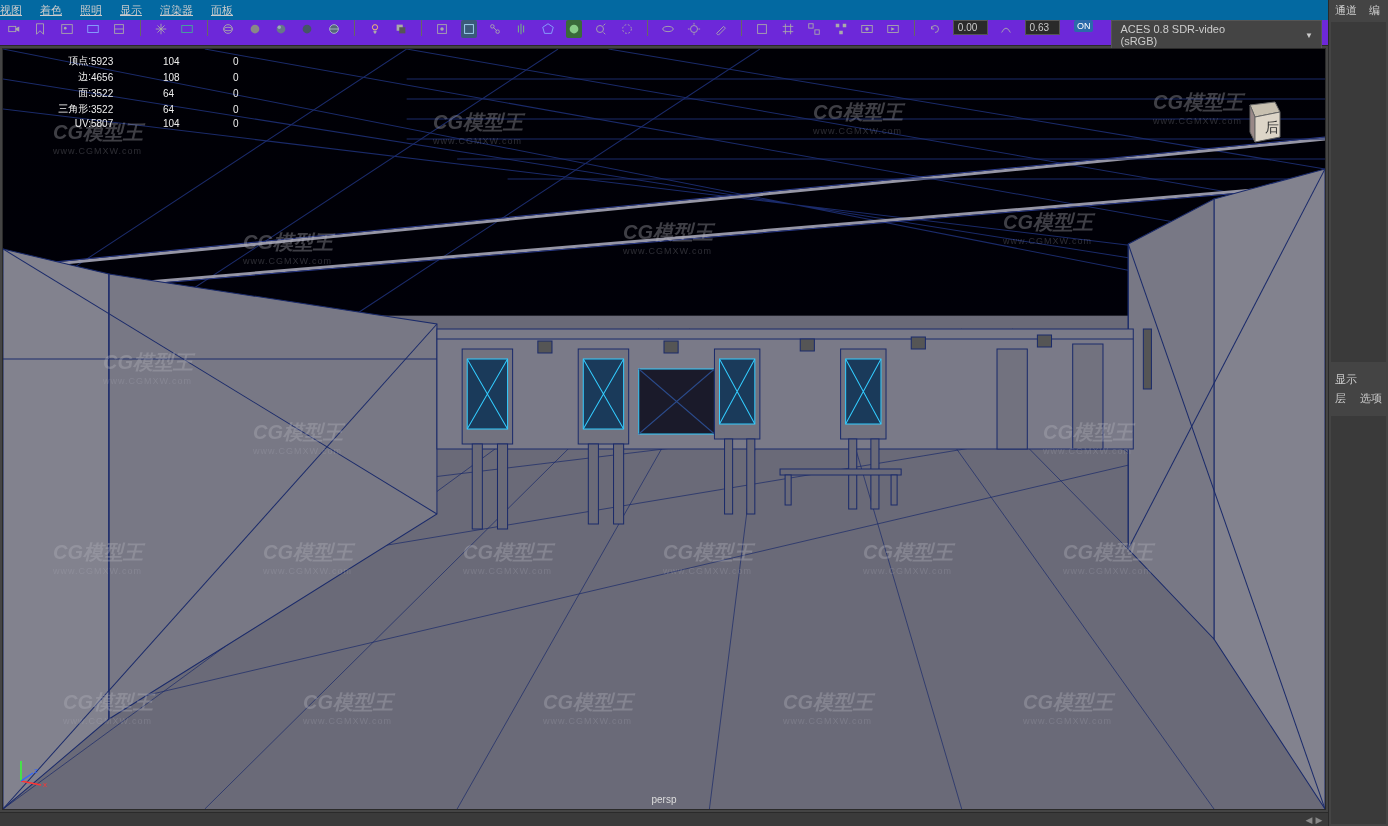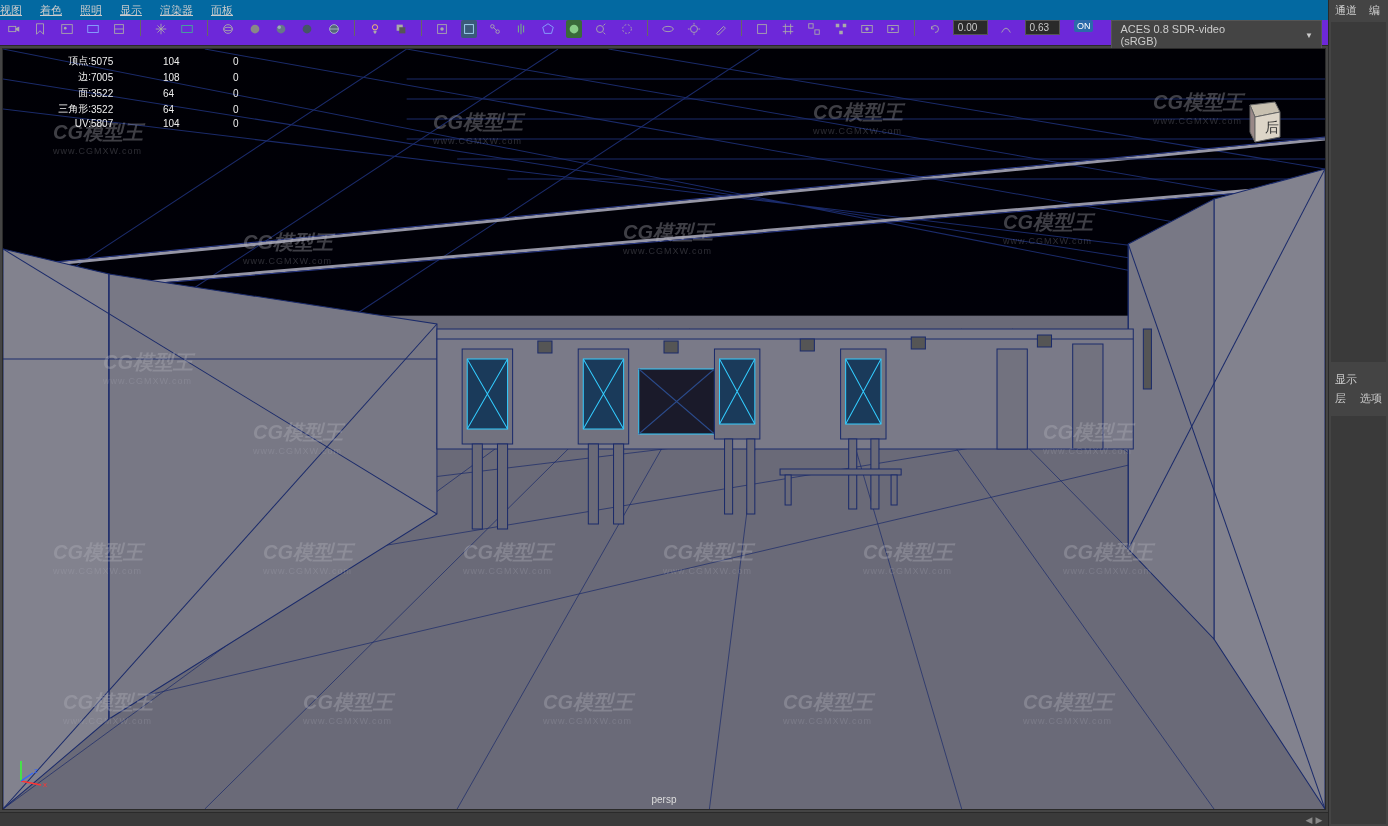--- a/index.html
+++ b/index.html
@@ -367,27 +367,27 @@
         <div class="watermark" style="top:640px;left:540px"><span>CG模型王</span><span class="watermark-small">www.CGMXW.com</span></div>
         <div class="watermark" style="top:640px;left:780px"><span>CG模型王</span><span class="watermark-small">www.CGMXW.com</span></div>
         <div class="watermark" style="top:640px;left:1020px"><span>CG模型王</span><span class="watermark-small">www.CGMXW.com</span></div>
       </div>
 
       <div class="stats-overlay">
         <table class="stats-table">
           <tbody id="stats-body">
               <tr>
                 <td>顶点:</td>
-                <td>5075</td>
+                <td>5923</td>
                 <td>104</td>
                 <td>0</td>
               </tr>
               <tr>
                 <td>边:</td>
-                <td>7005</td>
+                <td>4656</td>
                 <td>108</td>
                 <td>0</td>
               </tr>
               <tr>
                 <td>面:</td>
                 <td>3522</td>
                 <td>64</td>
                 <td>0</td>
               </tr>
               <tr>

